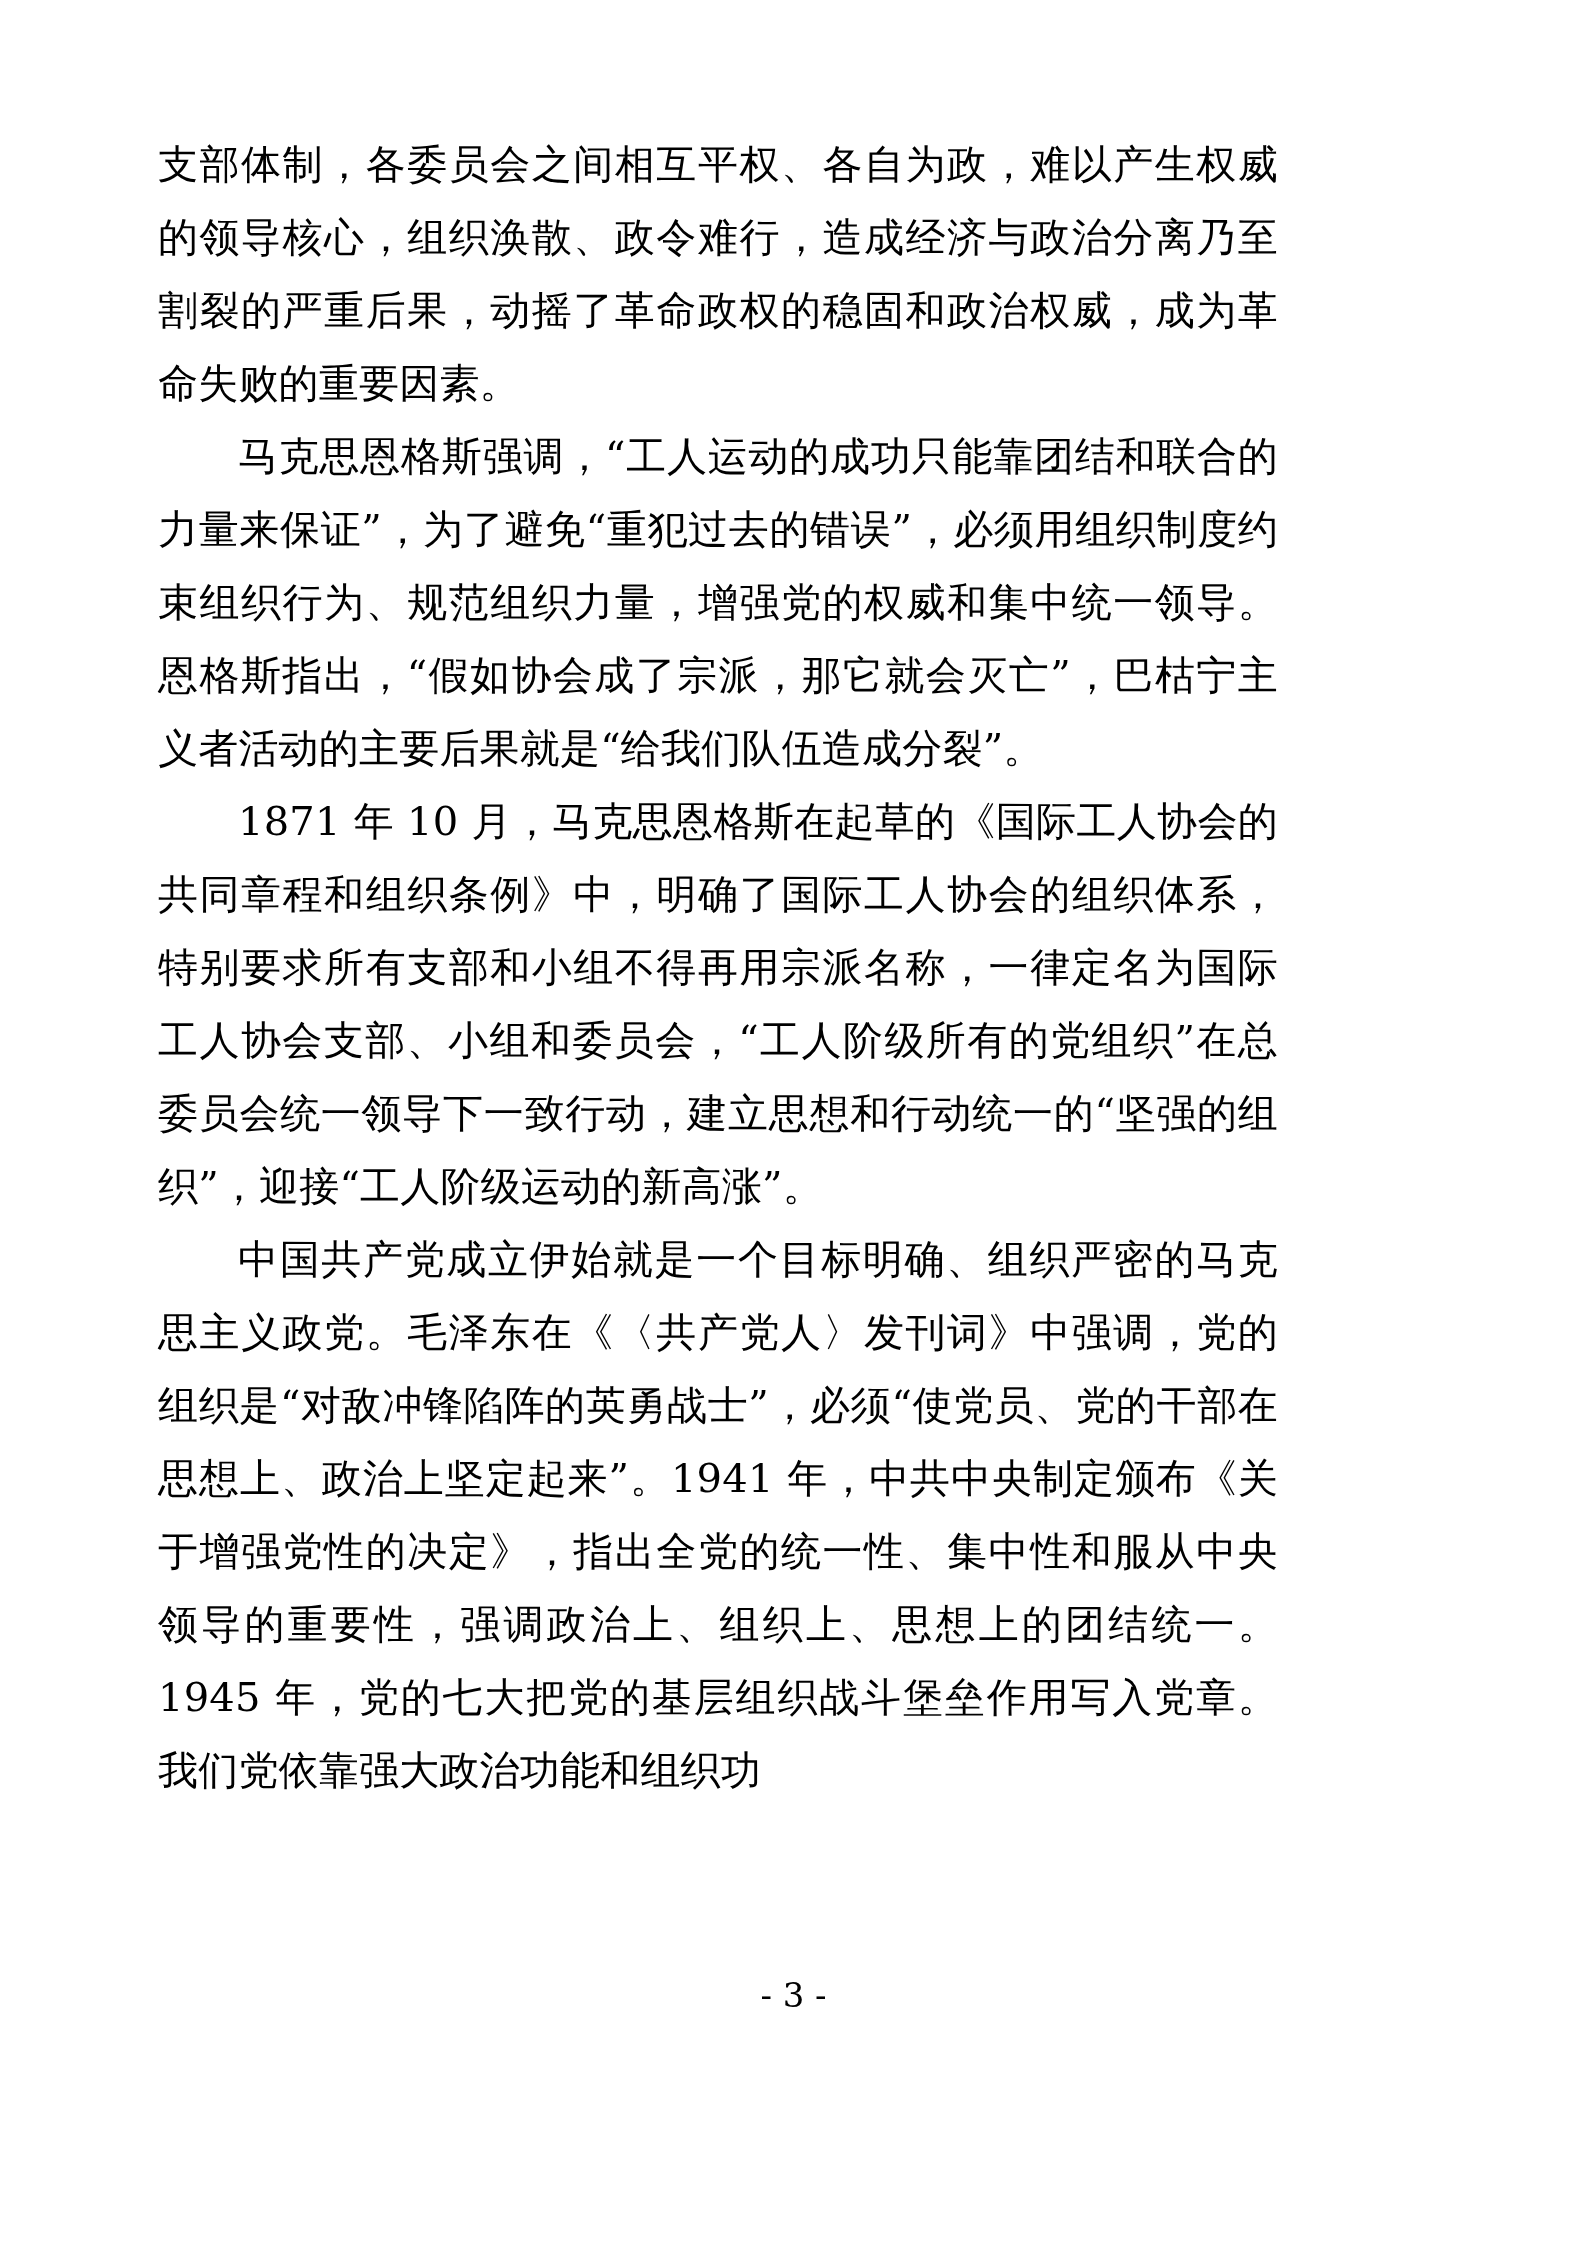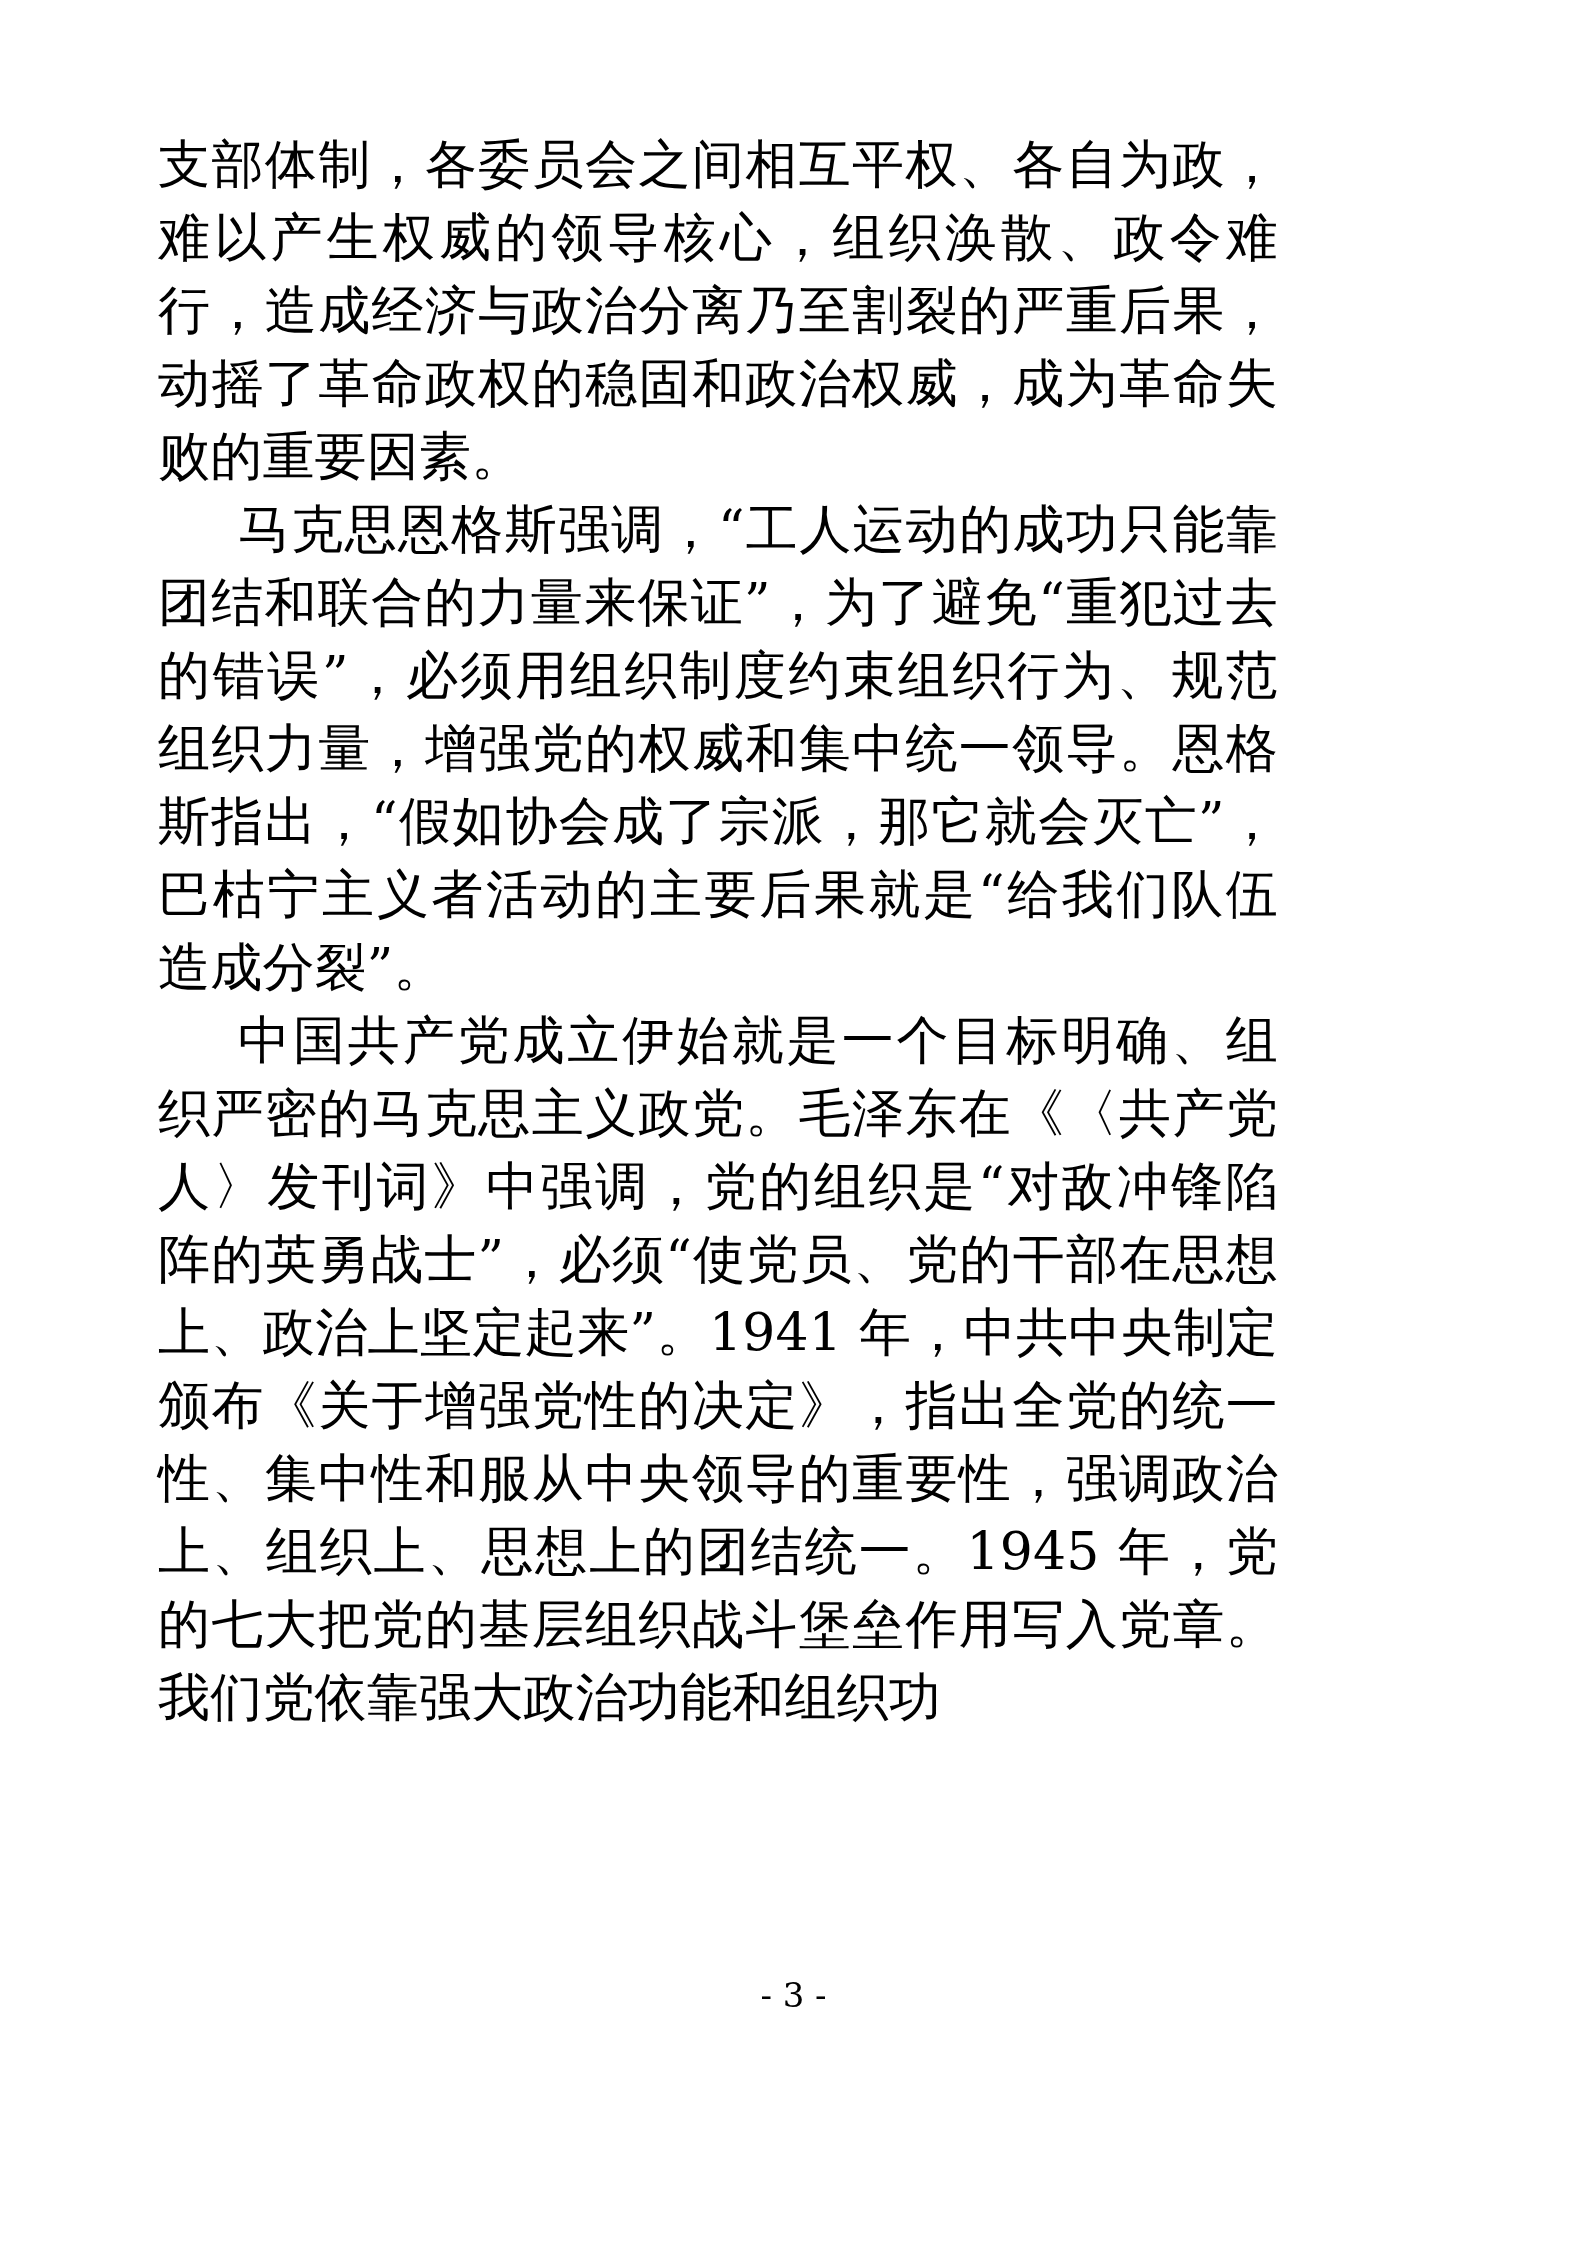--- a/index.html
+++ b/index.html
@@ -20,21 +20,21 @@
     box-sizing: border-box;
     overflow: hidden;
   }
   .content {
     position: absolute;
     left: 158px;
     top: 128px;
     width: 1120px;
   }
   .para {
-    font-size: 52px;
+    font-size: 40px;
     line-height: 73px;
     letter-spacing: 0.2px;
     text-align: justify;
     text-justify: inter-ideograph;
     text-indent: 0;
     margin: 0;
     white-space: normal;
   }
   .para.indent {
     text-indent: 80px;
@@ -50,16 +50,17 @@
     color: #000000;
   }
 </style>
 </head>
 <body>
 
 <div class="page">
   <div class="content">
     <p class="para">支部体制，各委员会之间相互平权、各自为政，难以产生权威的领导核心，组织涣散、政令难行，造成经济与政治分离乃至割裂的严重后果，动摇了革命政权的稳固和政治权威，成为革命失败的重要因素。</p>
     <p class="para indent">马克思恩格斯强调，“工人运动的成功只能靠团结和联合的力量来保证”，为了避免“重犯过去的错误”，必须用组织制度约束组织行为、规范组织力量，增强党的权威和集中统一领导。恩格斯指出，“假如协会成了宗派，那它就会灭亡”，巴枯宁主义者活动的主要后果就是“给我们队伍造成分裂”。</p>
+    <p class="para indent">1871 年 10 月，马克思恩格斯在起草的《国际工人协会的共同章程和组织条例》中，明确了国际工人协会的组织体系，特别要求所有支部和小组不得再用宗派名称，一律定名为国际工人协会支部、小组和委员会，“工人阶级所有的党组织”在总委员会统一领导下一致行动，建立思想和行动统一的“坚强的组织”，迎接“工人阶级运动的新高涨”。</p>
     <p class="para indent">中国共产党成立伊始就是一个目标明确、组织严密的马克思主义政党。毛泽东在《〈共产党人〉发刊词》中强调，党的组织是“对敌冲锋陷阵的英勇战士”，必须“使党员、党的干部在思想上、政治上坚定起来”。1941 年，中共中央制定颁布《关于增强党性的决定》，指出全党的统一性、集中性和服从中央领导的重要性，强调政治上、组织上、思想上的团结统一。1945 年，党的七大把党的基层组织战斗堡垒作用写入党章。我们党依靠强大政治功能和组织功</p>
   </div>
   <div class="page-number">- 3 -</div>
 </div>
 
 </body></html>

